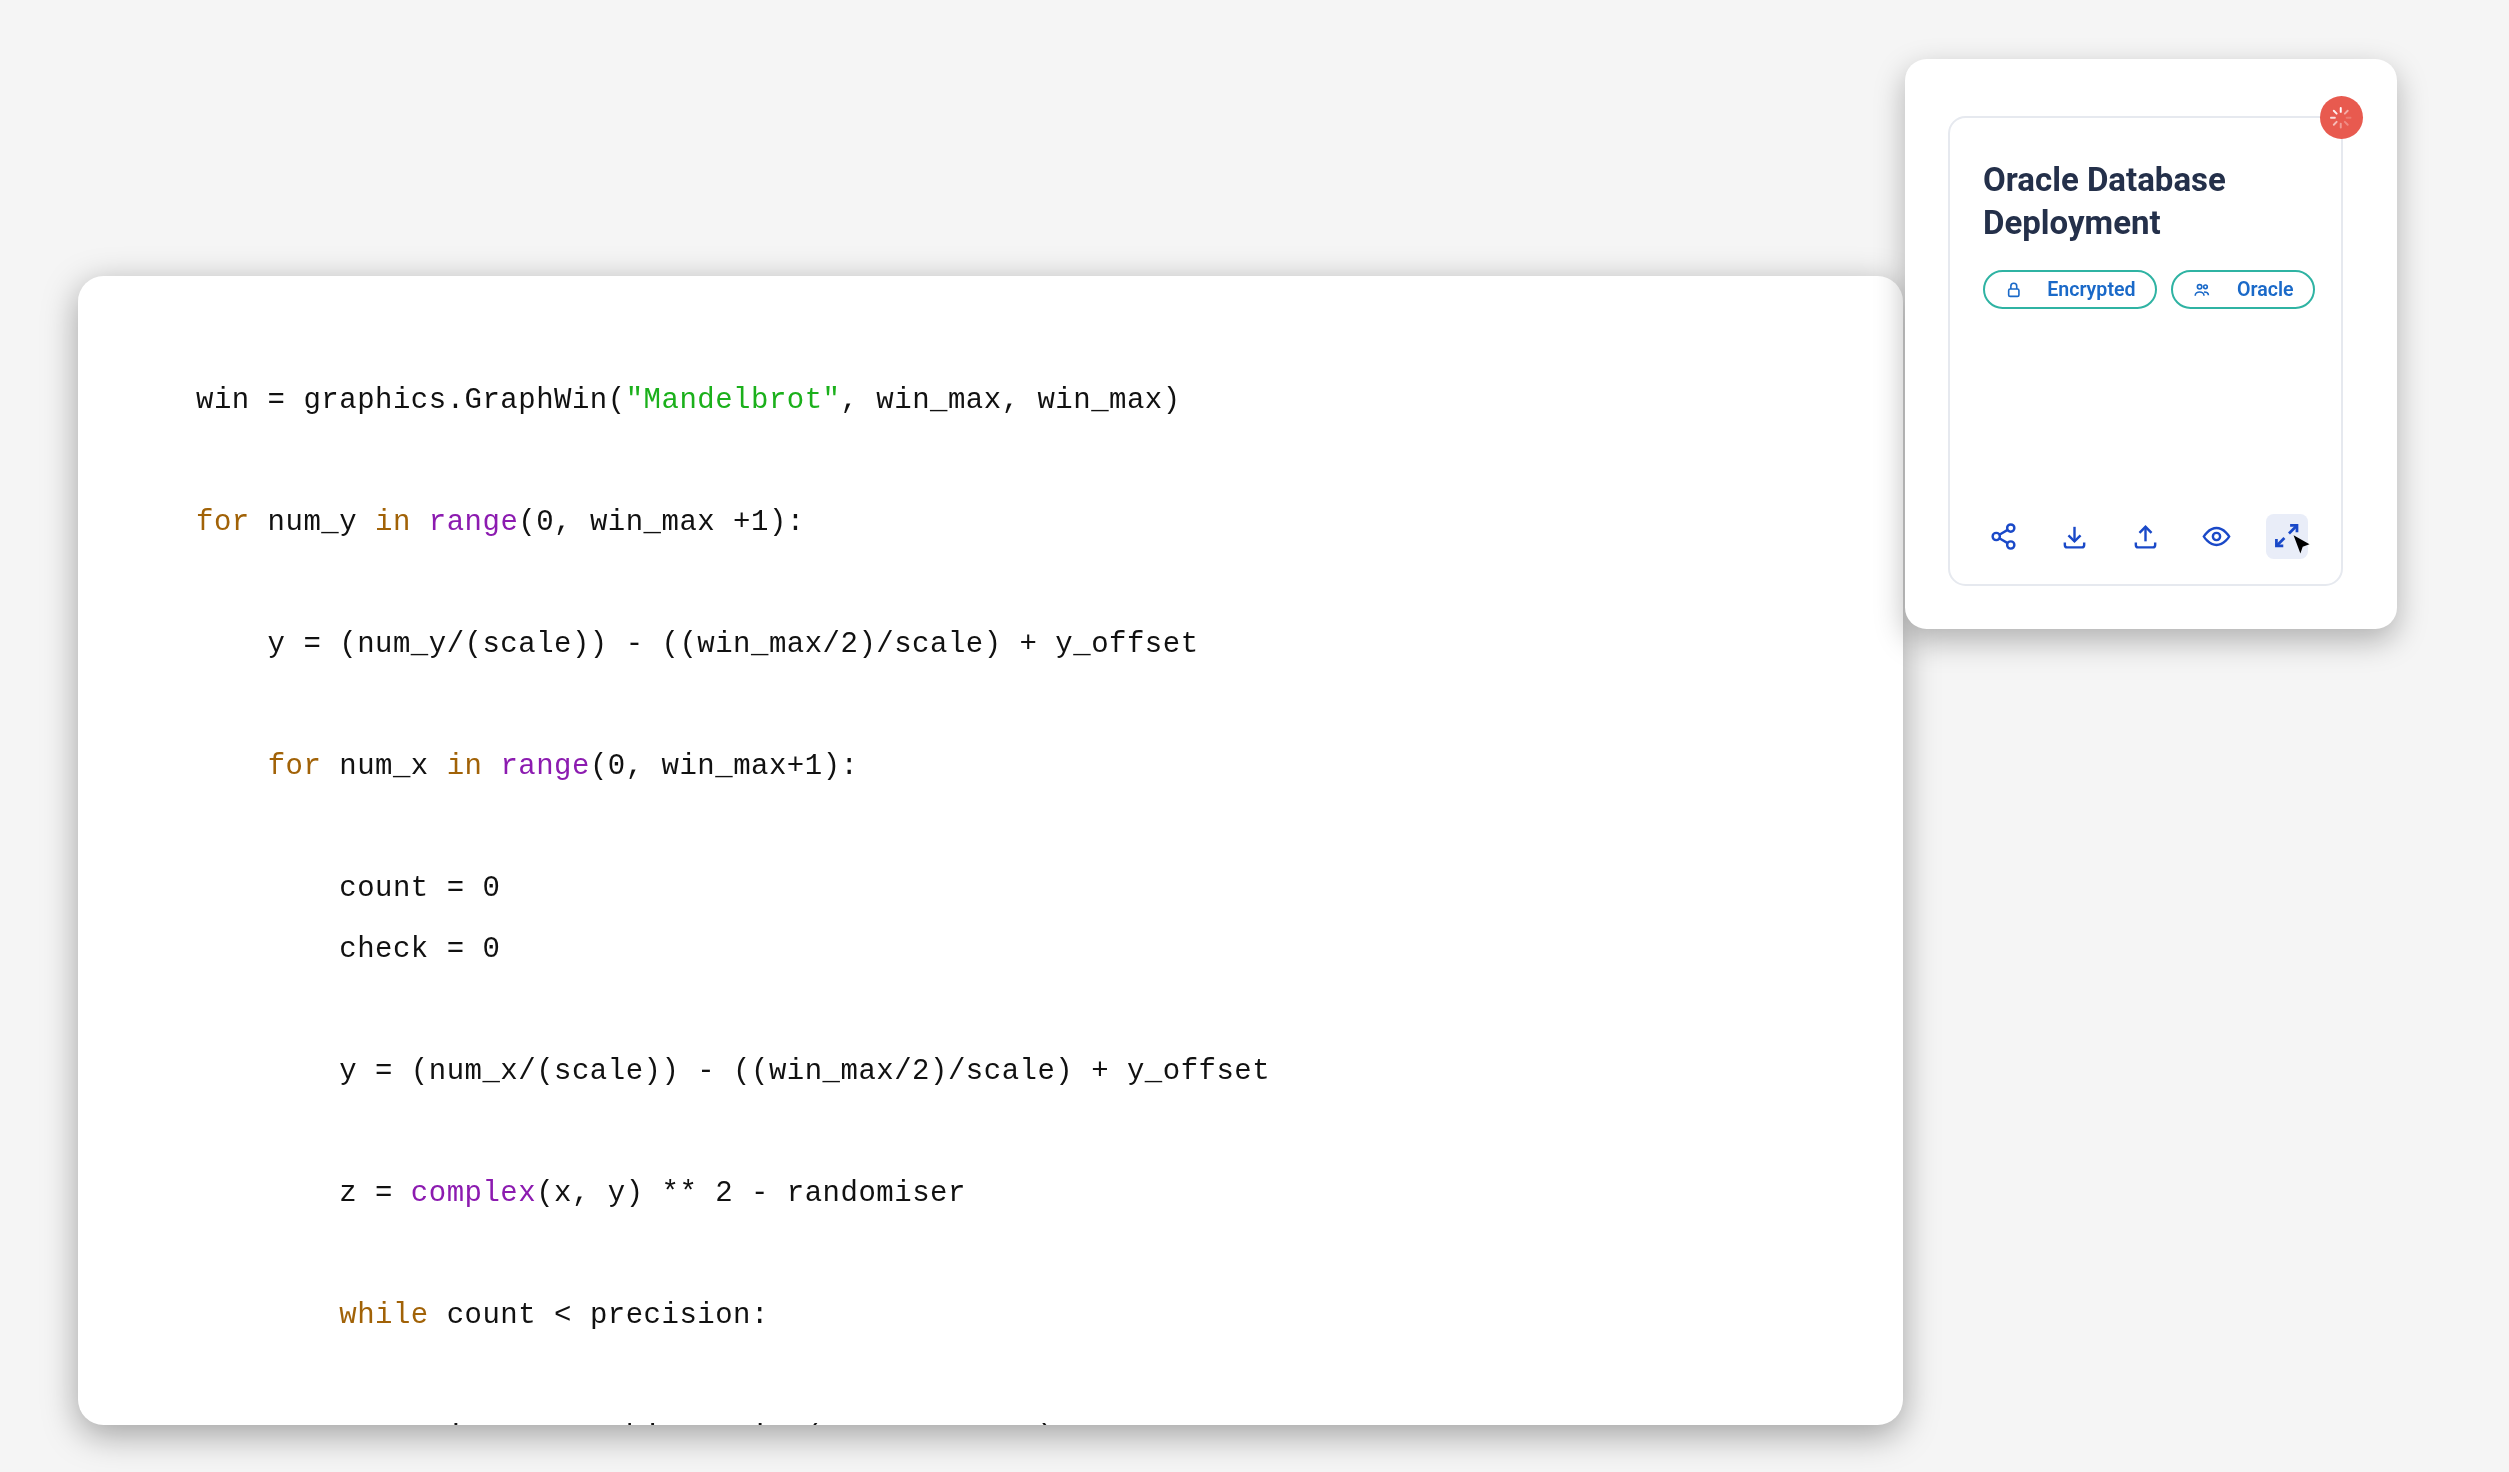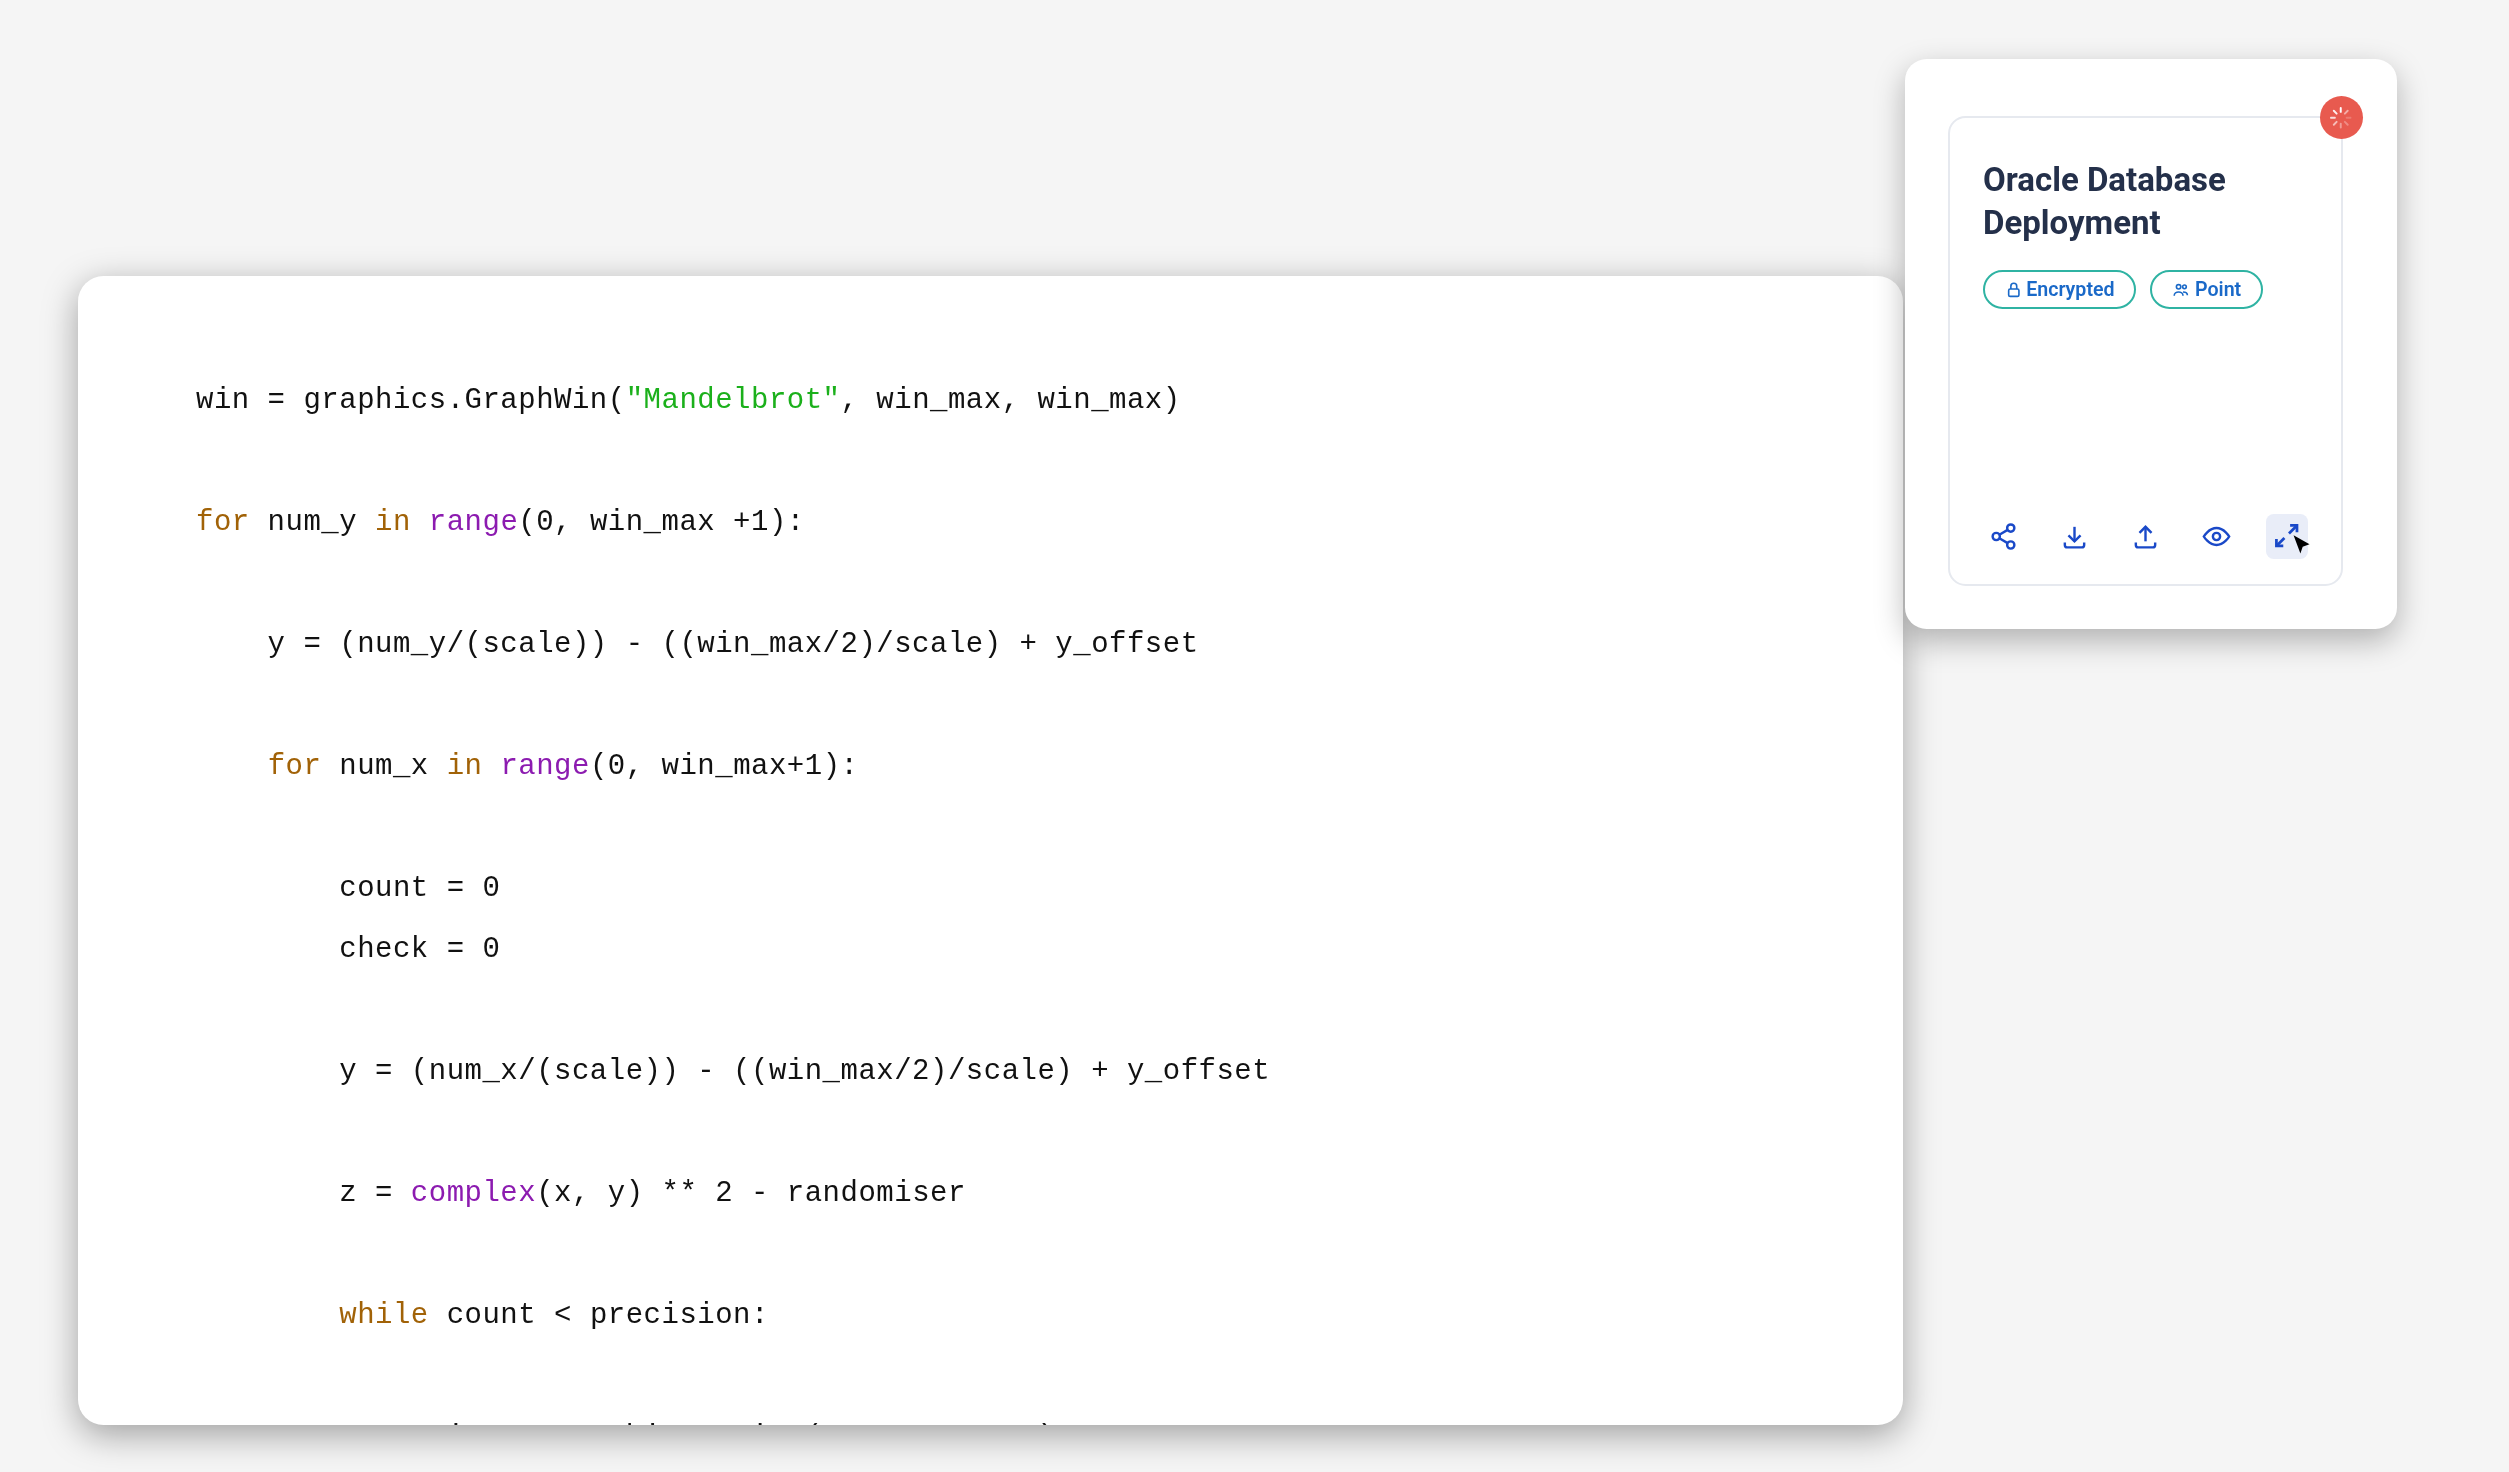--- a/index.html
+++ b/index.html
@@ -71,21 +71,21 @@
       font-size: 33px;
       font-weight: 700;
       color: #24304a;
       line-height: 1.3;
       margin-bottom: 25.5px;
     }
     .pill-row { display: flex; gap: 13.7px; }
     .pill {
       display: inline-flex;
       align-items: center;
-      gap: 4px;
+      gap: 25px;
       border: 2px solid #2fb3a3;
       color: #1a69c8;
       font-size: 19.6px;
       font-weight: 600;
       padding: 5.9px 19.6px;
       border-radius: 979px;
     }
     .pill .pill-icon { display:inline-flex; }
     .action-row {
       position: absolute;
@@ -169,21 +169,21 @@
       </span>
       <span class="pill">
         <span class="pill-icon">
           <svg width="19.6" height="17.6" viewBox="0 0 24 24" fill="none" stroke="#1a69c8" stroke-width="2.2">
             <circle cx="9" cy="8" r="3"></circle>
             <path d="M3 20c0-3 3-5 6-5s6 2 6 5"></path>
             <circle cx="17" cy="8" r="2.5"></circle>
             <path d="M15 15c3 0 6 1.5 6 4.5"></path>
           </svg>
         </span>
-        <span>Point</span>
+        <span>Oracle</span>
       </span>
     </div>
 
     <div class="action-row">
       <span class="action-btn" title="share">
         <svg width="29" height="29" viewBox="0 0 24 24" fill="none" stroke="#1a49c8" stroke-width="2">
           <circle cx="18" cy="5" r="3"></circle>
             <circle cx="6" cy="12" r="3"></circle>
             <circle cx="18" cy="19" r="3"></circle>
           <line x1="8.6" y1="10.5" x2="15.4" y2="6.5"></line>

